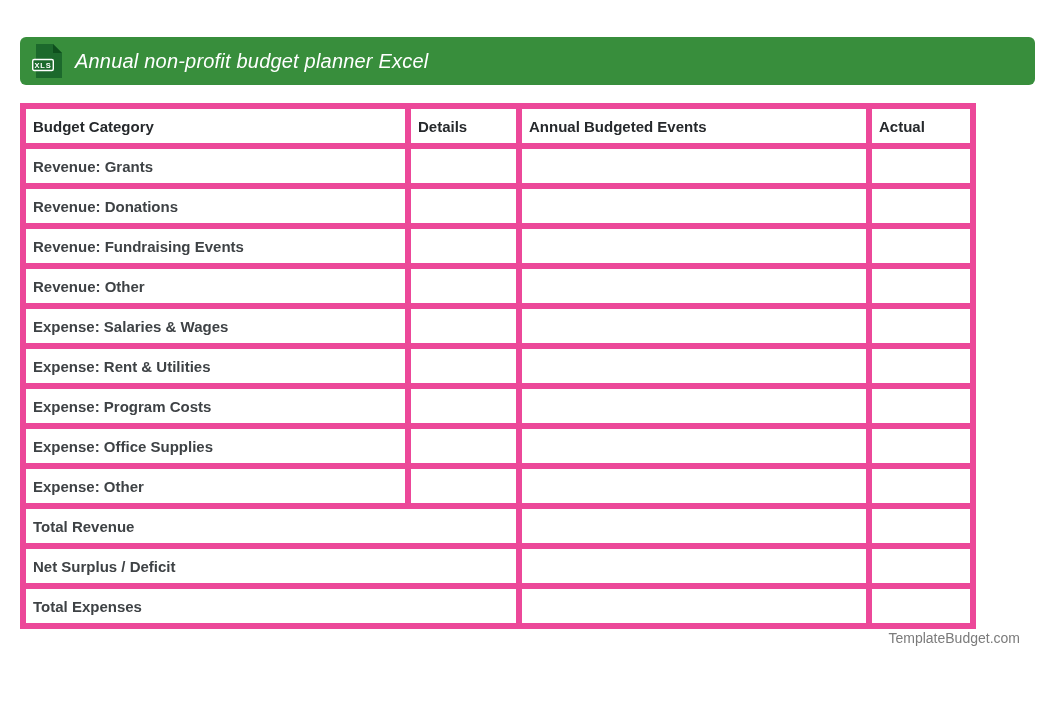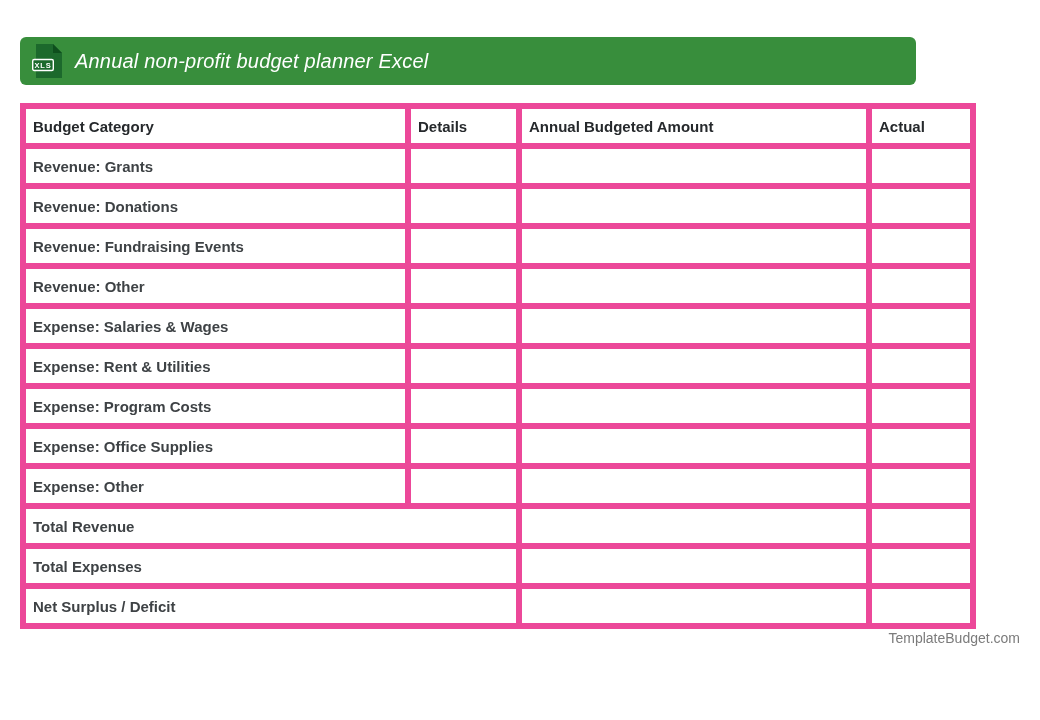--- a/index.html
+++ b/index.html
@@ -7,21 +7,21 @@
   .page {
     width: 1040px;
     height: 720px;
     background: #ffffff;
     font-family: "Liberation Sans", sans-serif;
     padding: 37px 20px 0 20px;
     position: relative;
     overflow: hidden;
   }
   .title-bar {
-    width: 896px;
+    width: 1015px;
     height: 48px;
     background: #388e3c;
     border-radius: 6px;
     display: flex;
     align-items: center;
     padding: 0 12px;
   }
   .file-icon { width: 30px; height: 34px; flex: 0 0 auto; display: block; }
   .page-title {
     color: #ffffff;
@@ -86,21 +86,21 @@
     <colgroup>
       <col style="width:385px">
       <col style="width:111px">
       <col style="width:350px">
       <col style="width:104px">
     </colgroup>
     <thead>
       <tr>
         <th>Budget Category</th>
         <th>Details</th>
-        <th>Annual Budgeted Amount</th>
+        <th>Annual Budgeted Events</th>
         <th>Actual</th>
       </tr>
     </thead>
     <tbody>
       <tr>
         <td>Revenue: Grants</td>
         <td></td>
         <td></td>
         <td></td>
       </tr>
@@ -151,26 +151,26 @@
         <td></td>
         <td></td>
         <td></td>
       </tr>
       <tr>
         <td colspan="2">Total Revenue</td>
         <td></td>
         <td></td>
       </tr>
       <tr>
-        <td colspan="2">Total Expenses</td>
+        <td colspan="2">Net Surplus / Deficit</td>
         <td></td>
         <td></td>
       </tr>
       <tr>
-        <td colspan="2">Net Surplus / Deficit</td>
+        <td colspan="2">Total Expenses</td>
         <td></td>
         <td></td>
       </tr>
     </tbody>
   </table>
 
   <div class="footer">
     <a class="site-link" href="#">TemplateBudget.com</a>
   </div>
 

